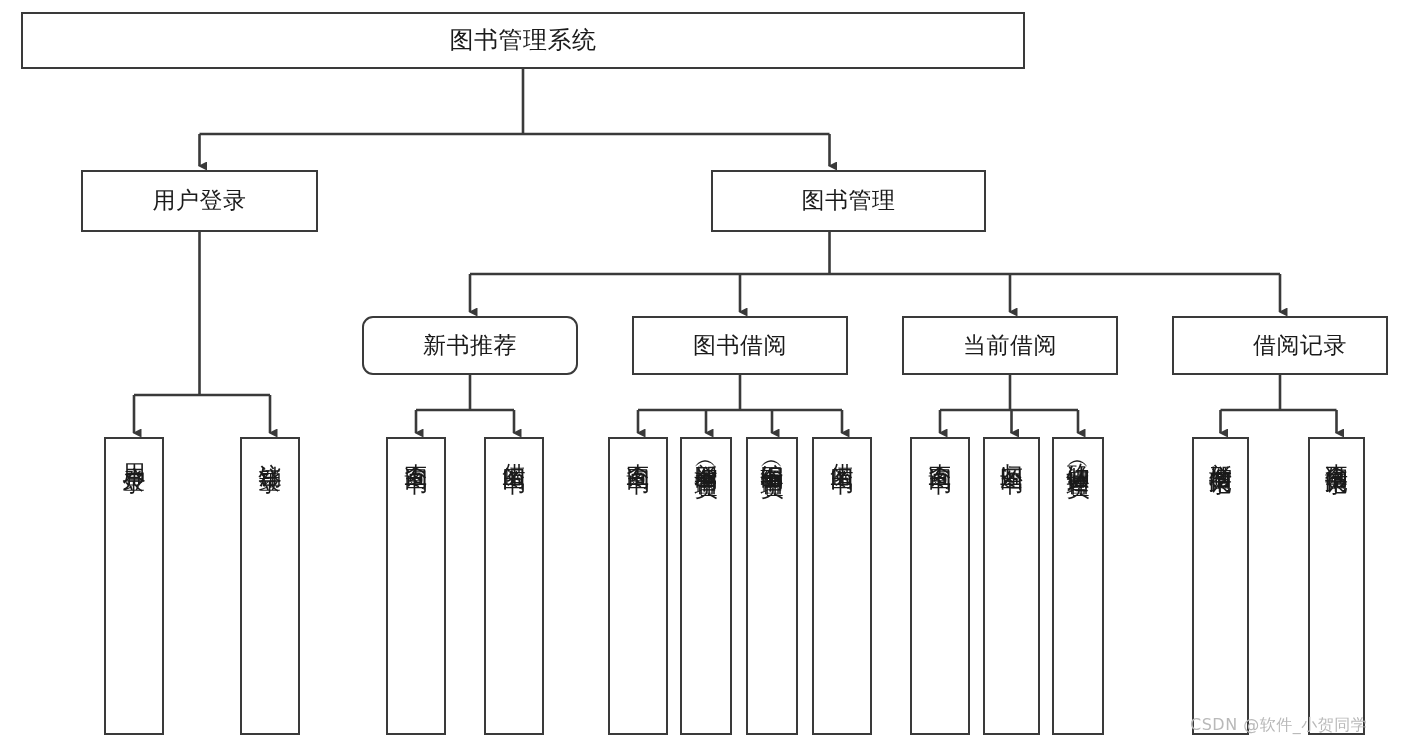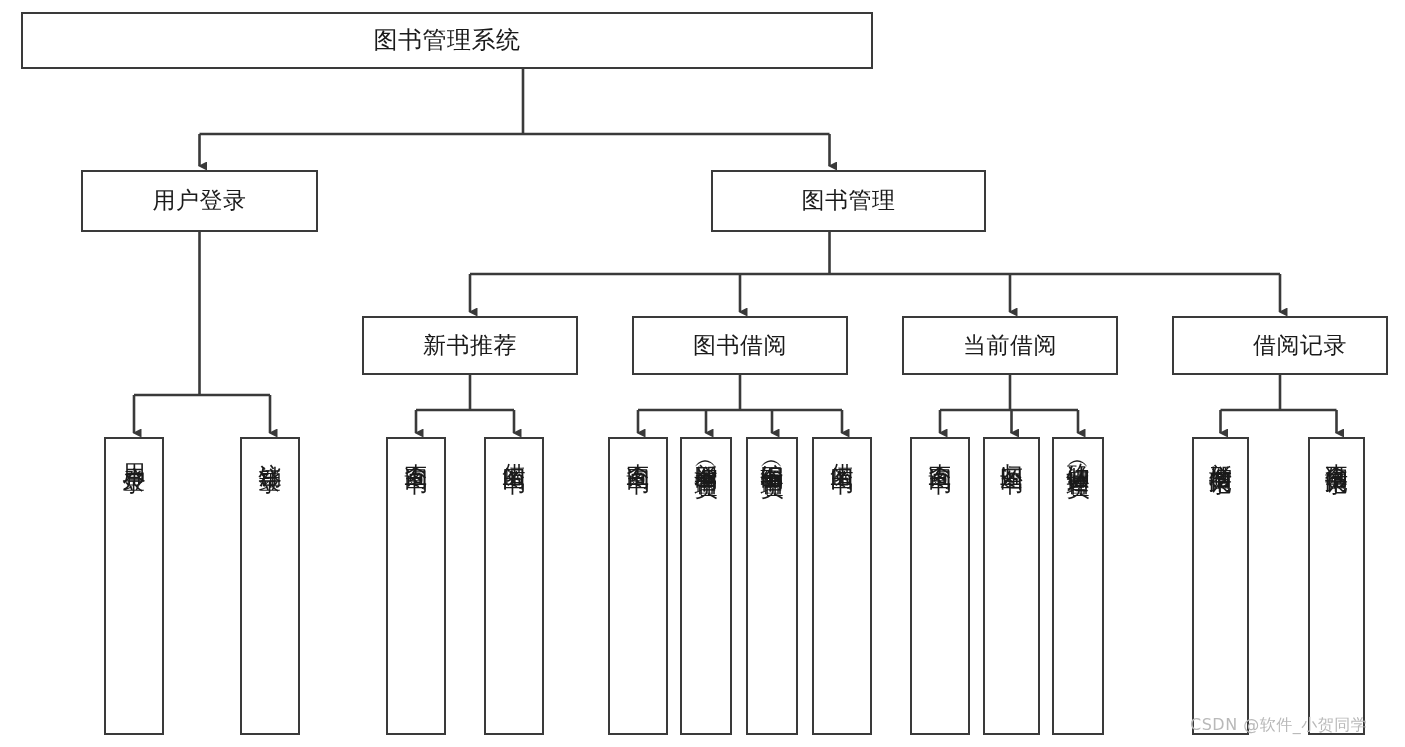--- a/index.html
+++ b/index.html
@@ -113,32 +113,32 @@
         <path d="M 940 410 L 940 433" marker-end="url(#arrow)"></path>
         <path d="M 1011.5 410 L 1011.5 433" marker-end="url(#arrow)"></path>
         <path d="M 1078 410 L 1078 433" marker-end="url(#arrow)"></path>
         <path d="M 1280 375 L 1280 410"></path>
         <path d="M 1220.5 410 L 1336.5 410"></path>
         <path d="M 1220.5 410 L 1220.5 433" marker-end="url(#arrow)"></path>
         <path d="M 1336.5 410 L 1336.5 433" marker-end="url(#arrow)"></path>
       </g>
   </svg>
 
-  <div class="node-box root" style="left: 21px; top: 12px; width: 852px; height: 57px;">
+  <div class="node-box root" style="left: 21px; top: 12px; width: 1004px; height: 57px;">
     <span class="node-label-h">图书管理系统</span>
   </div>
 
   <div class="node-box level2" style="left: 81px; top: 170px; width: 237px; height: 62px;">
     <span class="node-label-h">用户登录</span>
   </div>
   <div class="node-box level2" style="left: 711px; top: 170px; width: 275px; height: 62px;">
     <span class="node-label-h">图书管理</span>
   </div>
 
-  <div class="node-box level3" style="left: 362px; top: 316px; width: 216px; height: 59px;">
+  <div class="node-box level3" style="left: 362px; top: 316px; width: 216px; height: 59px; border-radius: 11px;">
     <span class="node-label-h">新书推荐</span>
   </div>
   <div class="node-box level3" style="left: 632px; top: 316px; width: 216px; height: 59px;">
     <span class="node-label-h">图书借阅</span>
   </div>
   <div class="node-box level3" style="left: 902px; top: 316px; width: 216px; height: 59px;">
     <span class="node-label-h">当前借阅</span>
   </div>
   <div class="node-box level3" style="left: 1172px; top: 316px; width: 216px; height: 59px; padding-left: 40px;">
     <span class="node-label-h">借阅记录</span>

